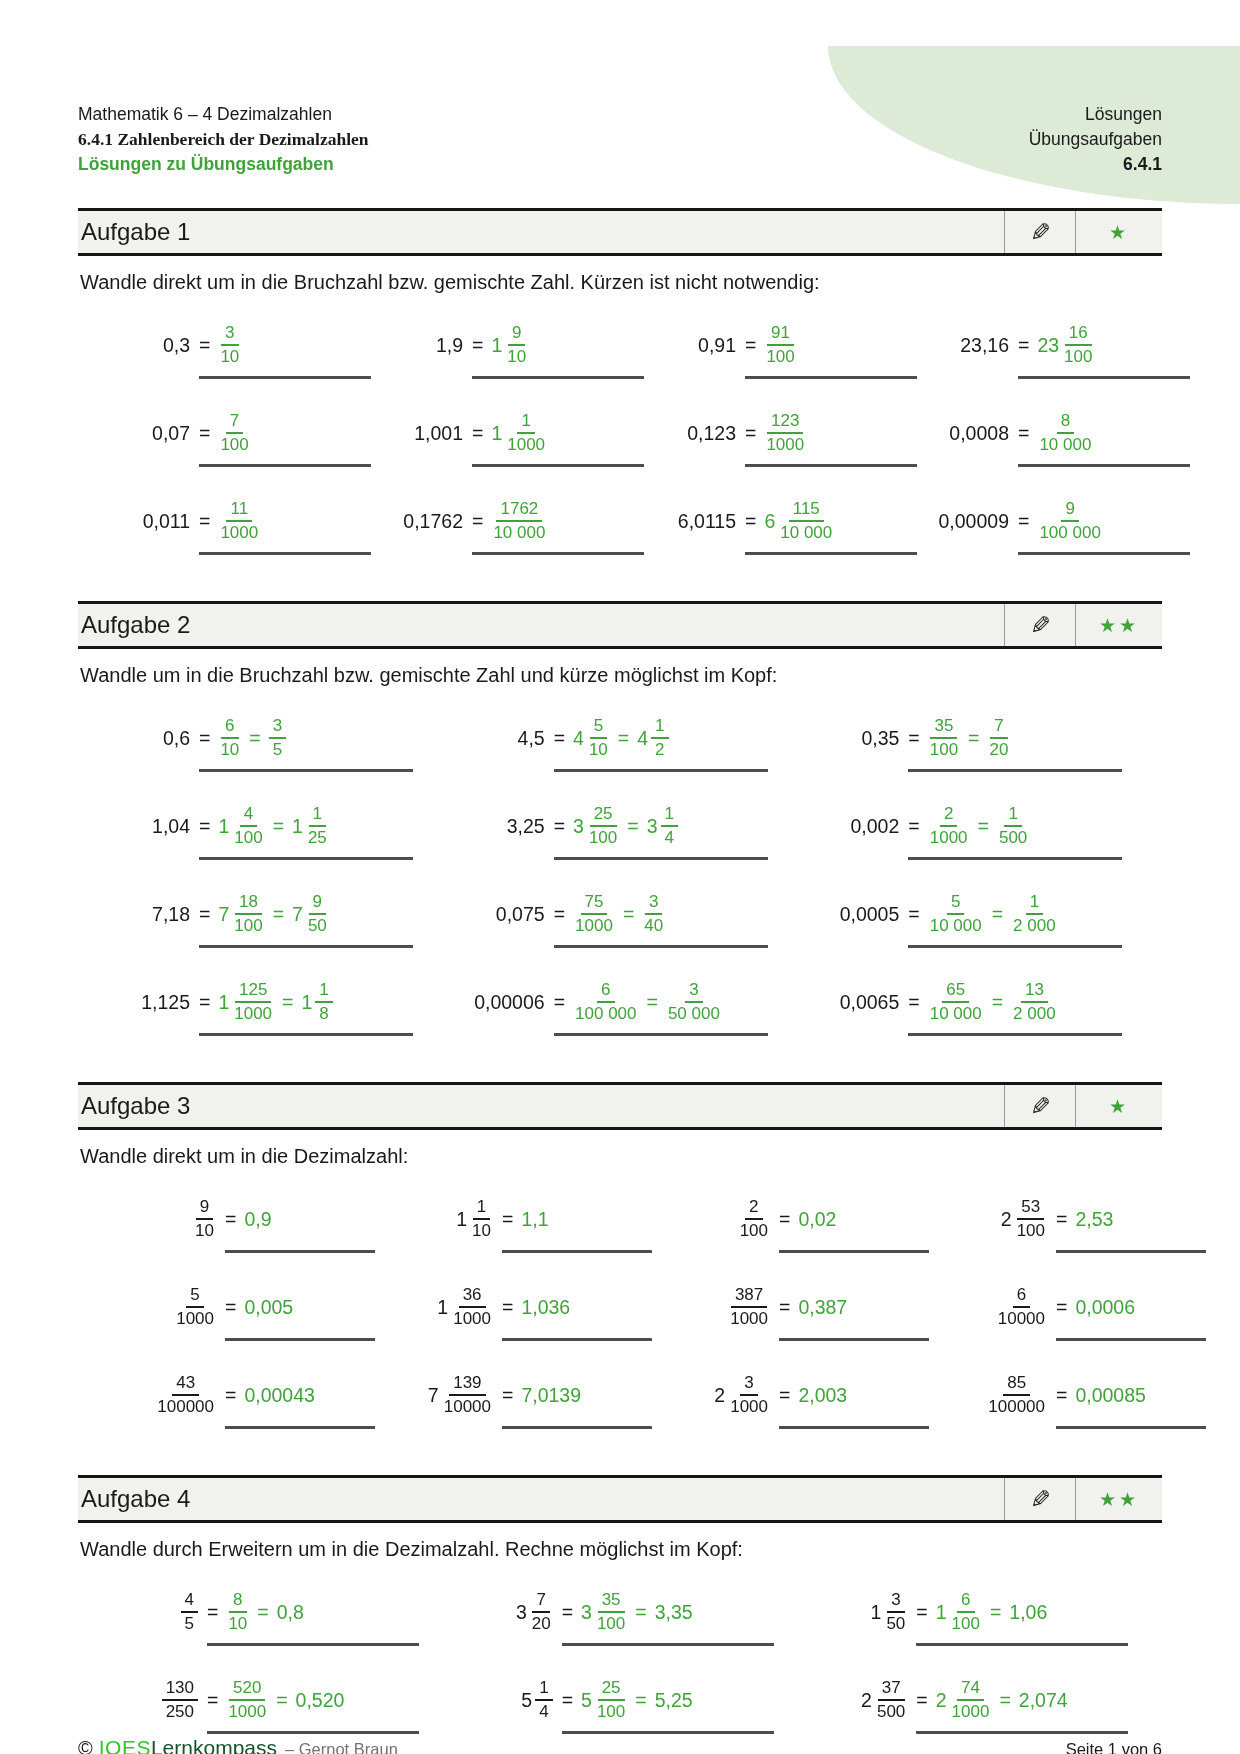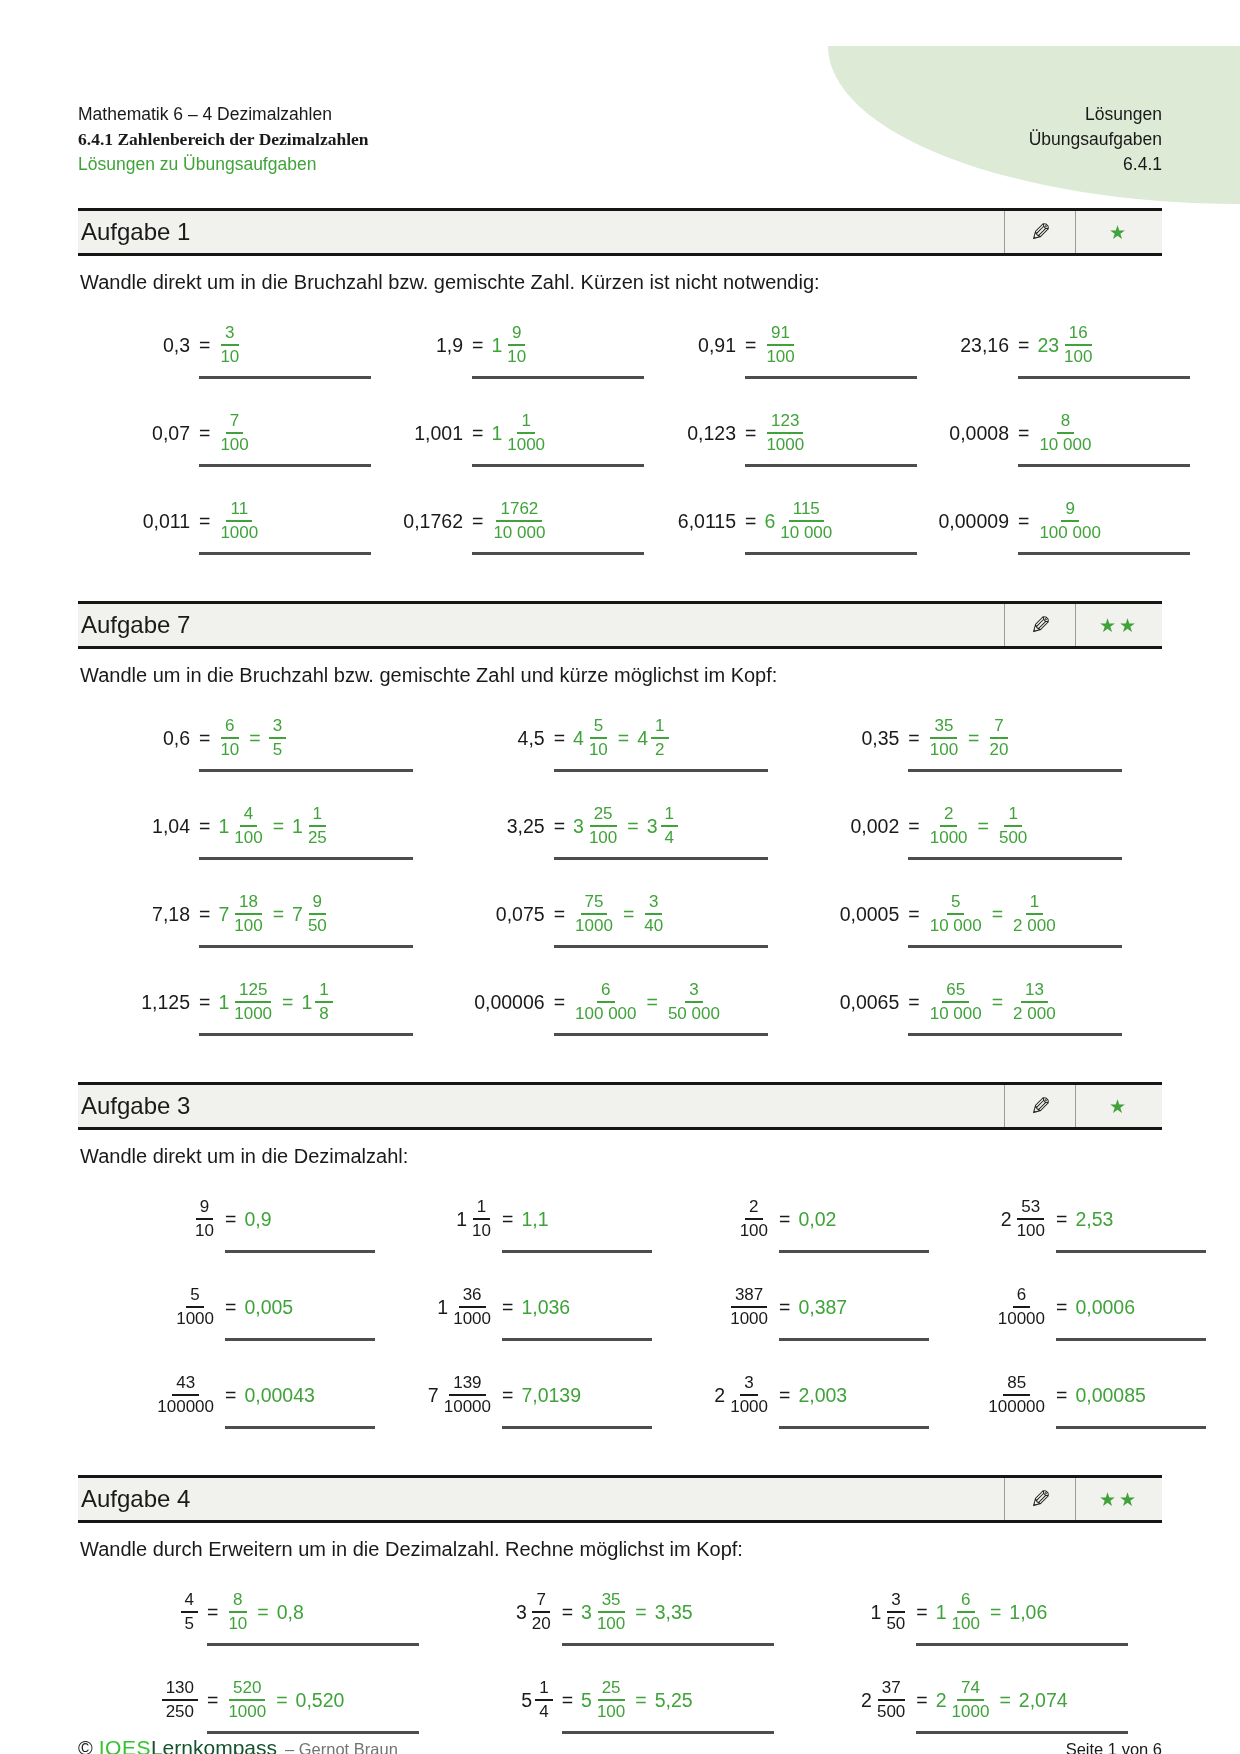--- a/index.html
+++ b/index.html
@@ -17,23 +17,23 @@
     width:412px; height:158px;
     background:#dcead6;
     border-bottom-left-radius:100% 100%;
   }
   .content { position:relative; padding:0 78px; z-index:1; }
 
   
   .doc-header { display:flex; justify-content:space-between; padding-top:56px; }
   .doc-header .hl { font-size:17.5px; line-height:25px; }
   .hl2 { font-weight:bold;font-family:Liberation Serif, serif; }
-  .hl3 { font-weight:normal; color:#3fa33a; }
+  .hl3 { font-weight:bold; color:#3fa33a; }
   .h-right { text-align:right; font-size:17.5px; line-height:25px; }
-  .hr3 { font-weight:normal; }
+  .hr3 { font-weight:bold; }
 
   
   .sec { margin-top:31px; }
   .sec-bar {
     display:flex; align-items:stretch;
     background:#f1f1ee;
     border-top:3px solid #161616;
     border-bottom:3px solid #161616;
     height:42px;
   }
@@ -325,21 +325,21 @@
                 </span>
               </span>
               <span class="uline"></span>
             </span>
           </div>
         </div>
     </div>
 
     <div class="sec sec-a2">
       <div class="sec-bar">
-        <div class="sec-title">Aufgabe 7</div>
+        <div class="sec-title">Aufgabe 2</div>
         <div class="sec-pencil">
             <span class="pencil-glyph">✎</span>
           </div>
         <div class="sec-stars">★★</div>
       </div>
       <div class="sec-instr">Wandle um in die Bruchzahl bzw. gemischte Zahl und kürze möglichst im Kopf:</div>
       <div class="grid c3">
           <div class="problem">
             <span class="given">
               <span class="txt black">0,6</span>

